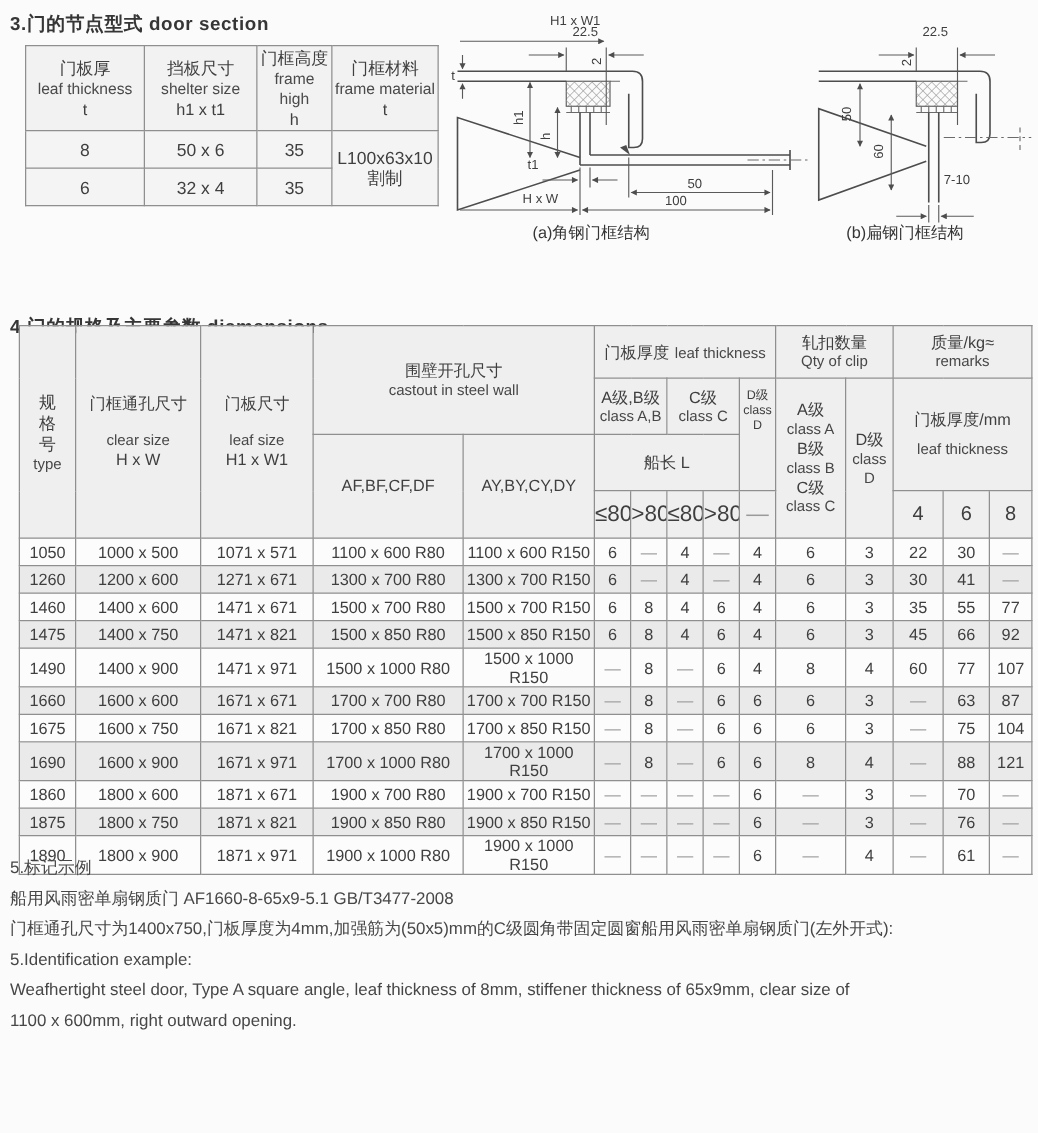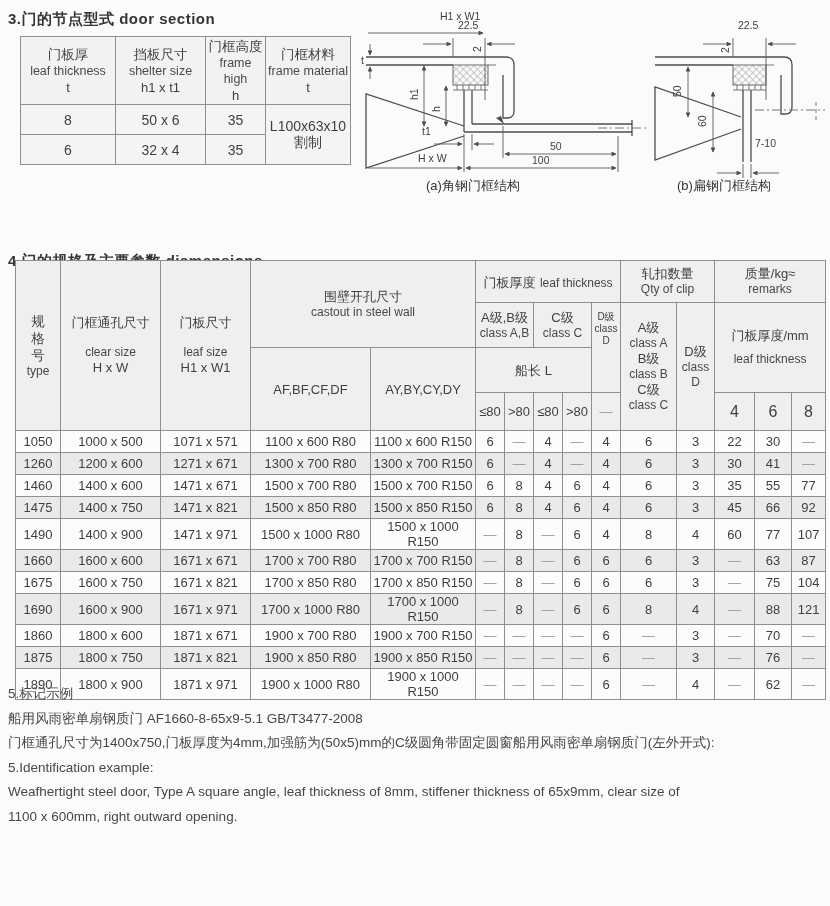--- a/index.html
+++ b/index.html
@@ -63,21 +63,21 @@
   .hcn { font-size:13px; line-height:16px; }
   .hen { font-size:12px; line-height:15px; color:#474747; }
   .hsm { font-size:10px; line-height:12px; }
   .vfill { display:flex; flex-direction:column; justify-content:space-between; height:100%; padding:10px 0; }
   .vcenter { display:flex; flex-direction:column; justify-content:center; height:100%; }
   .typechars span { display:block; font-size:13.5px; line-height:17px; }
   .row1 { height:42px; }
   .row2 { height:45px; }
   .row3 { height:45px; }
   .row4 { height:38px; }
-  .small80 { font-size:13px; }
+  .small80 { font-size:18px; }
 
   
   #notes { position:absolute; left:8px; top:686px; width:818px; }
   #notes p { margin:0 0 8px 0; font-size:13.5px; line-height:16.5px; color:#474747; }
 </style>
 </head>
 <body>
 
 <div class="sec-title" id="sec3-title">3.门的节点型式 door section</div>
 
@@ -563,21 +563,21 @@
         <td>1900 x 1000 R80</td>
         <td>1900 x 1000 R150</td>
         <td class="dash">—</td>
         <td class="dash">—</td>
         <td class="dash">—</td>
         <td class="dash">—</td>
         <td>6</td>
         <td class="dash">—</td>
         <td>4</td>
         <td class="dash">—</td>
-        <td>62</td>
+        <td>61</td>
         <td class="dash">—</td>
       </tr>
     </tbody>
 </table>
 
 <div id="notes">
   <p>5.标记示例</p>
   <p>船用风雨密单扇钢质门 AF1660-8-65x9-5.1 GB/T3477-2008</p>
   <p>门框通孔尺寸为1400x750,门板厚度为4mm,加强筋为(50x5)mm的C级圆角带固定圆窗船用风雨密单扇钢质门(左外开式):</p>
   <p>5.Identification example:</p>

